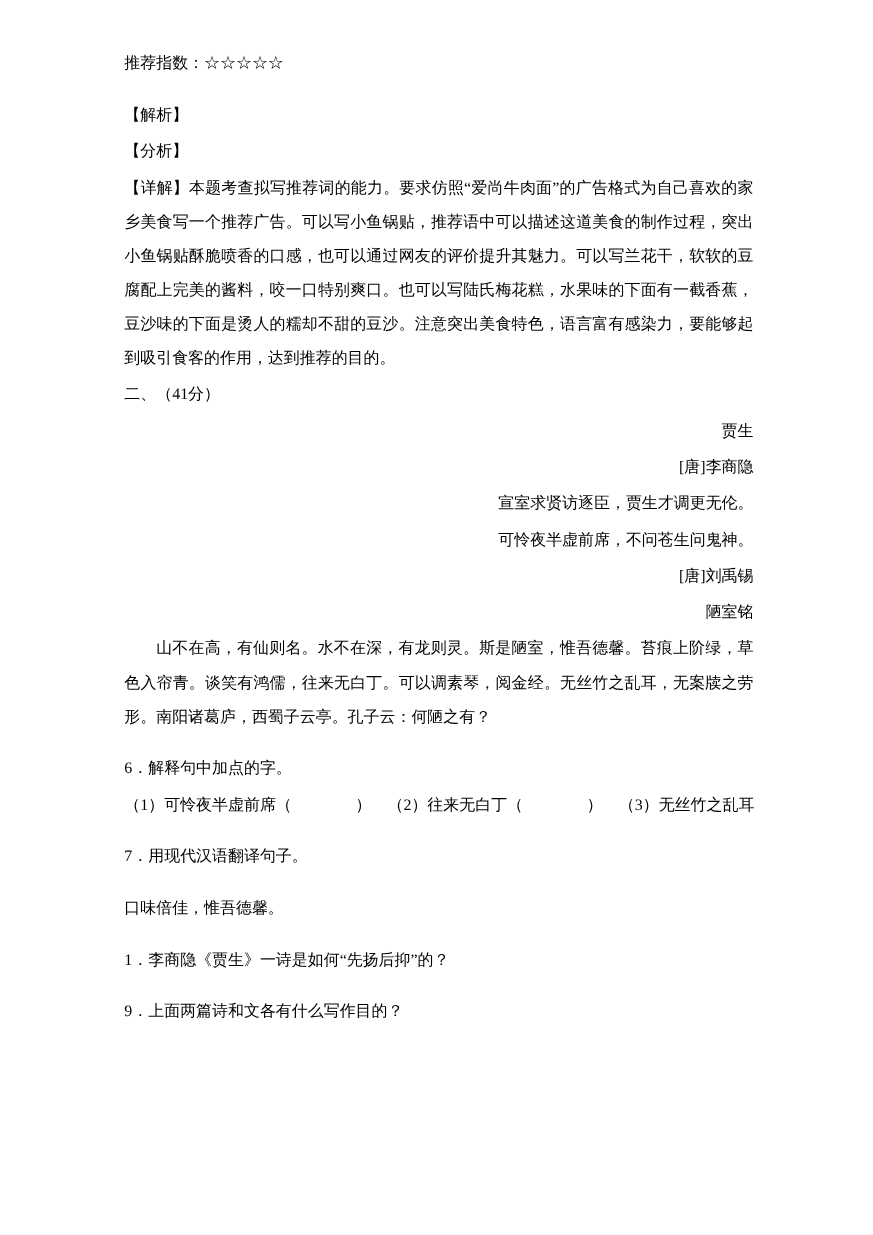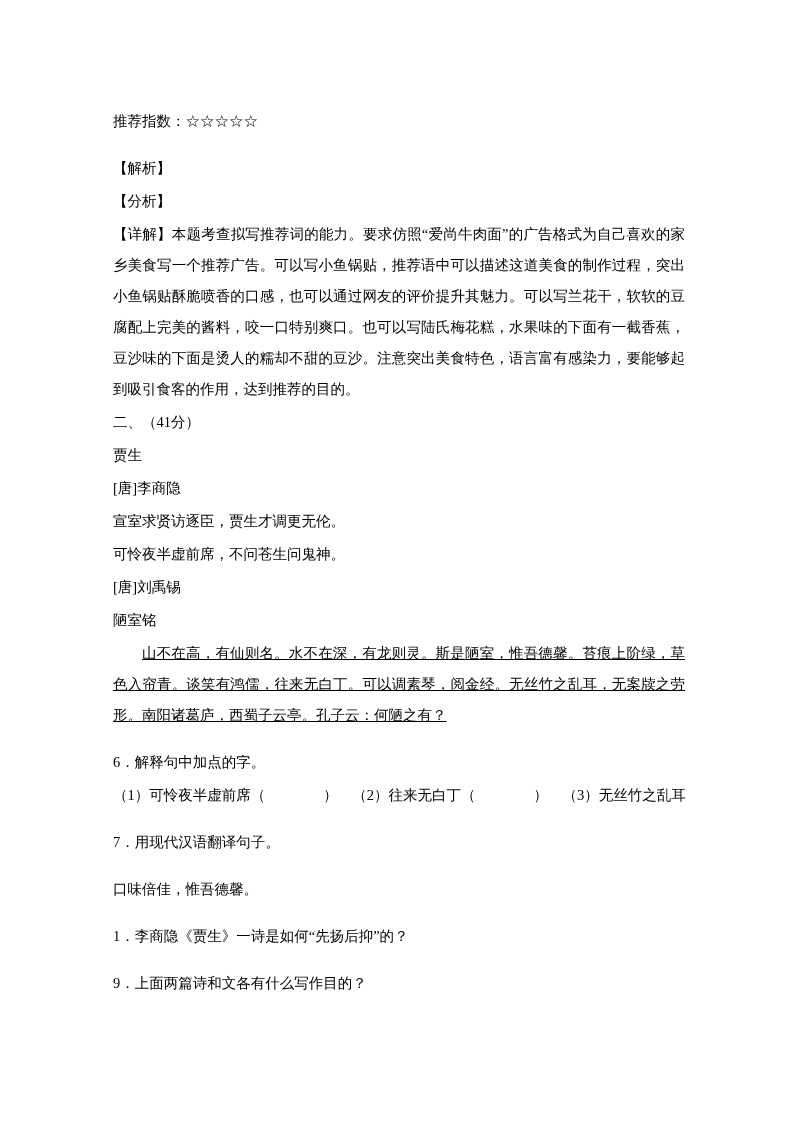--- a/index.html
+++ b/index.html
@@ -6,32 +6,32 @@
   html, body { margin: 0; padding: 0; }
   body {
     width: 794px;
     min-height: 1123px;
     background: #ffffff;
     color: #000000;
     font-family: "Liberation Serif", "DejaVu Serif", serif;
   }
   .page {
     width: 572px;
-    padding-top: 106px;
+    padding-top: 43px;
     margin-left: 113px;
   }
   .line {
     margin: 0 0 2px 0;
     font-size: 14.5px;
     line-height: 31px;
     text-align: justify;
     word-break: break-all;
   }
-  .center { text-align: left; }
-  .indent { text-indent: 2em; text-decoration: underline; }
+  .center { text-align: right; }
+  .indent { text-indent: 2em; }
   .nowrap { white-space: nowrap; text-align: center; word-break: keep-all; }
   .gap-top { margin-top: 16px; }
   .gap-top-sm { margin-top: 16px; }
 </style>
 </head>
 <body>
 
 <div class="page">
 
   <p class="line">推荐指数：☆☆☆☆☆</p>

